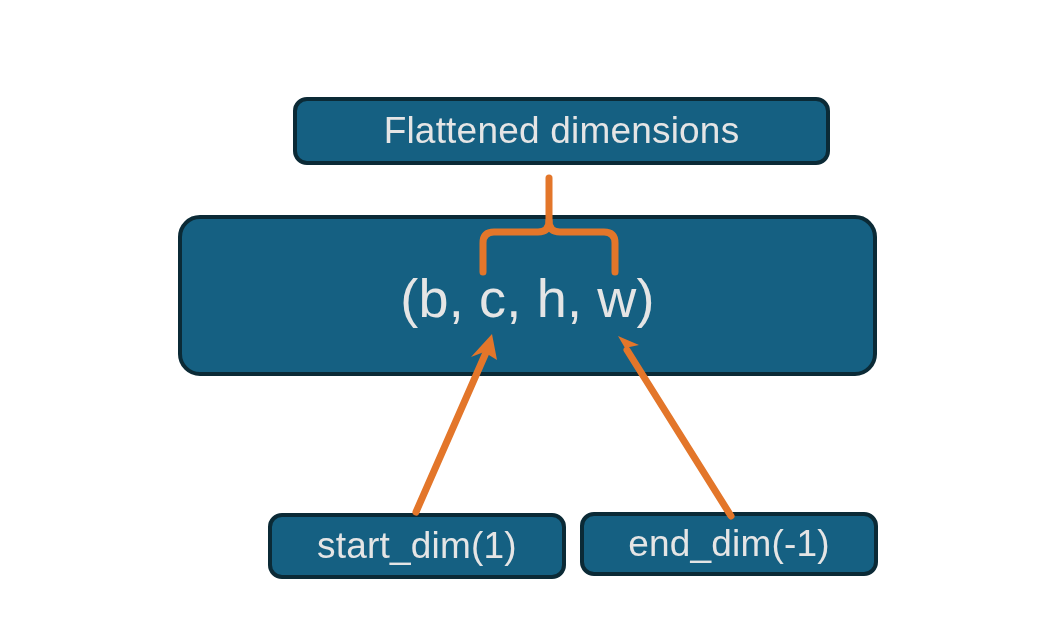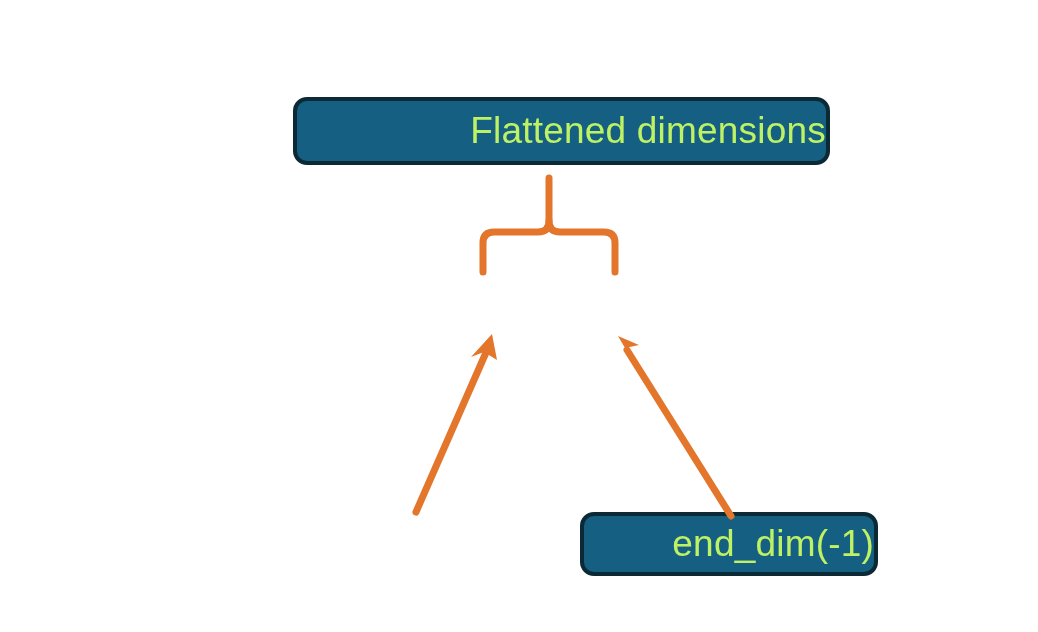--- a/index.html
+++ b/index.html
@@ -16,22 +16,22 @@
     font-family: "Liberation Sans", sans-serif;
   }
   .box {
     position: absolute;
     box-sizing: border-box;
     background: #156082;
     border: 4px solid #0b2a36;
     border-radius: 16px;
     display: flex;
     align-items: center;
-    justify-content: flex-end;
-    color: #bef264;
+    justify-content: center;
+    color: #e5e5e5;
     font-weight: 400;
     letter-spacing: 0.2px;
     white-space: nowrap;
   }
   #box-flattened {
     left: 293px;
     top: 97px;
     width: 537px;
     height: 68px;
     font-size: 37px;
@@ -77,21 +77,27 @@
 </style>
 </head>
 <body>
 
 <div id="canvas">
 
   <div class="box" id="box-flattened">
     <span>Flattened dimensions</span>
   </div>
 
+  <div class="box" id="box-dims">
+    <span class="dims-text">(b, c, h, w)</span>
+  </div>
 
+  <div class="box" id="box-start-dim">
+    <span>start_dim(1)</span>
+  </div>
 
   <div class="box" id="box-end-dim">
     <span>end_dim(-1)</span>
   </div>
 
   <svg id="overlay" viewBox="0 0 1038 632">
 
     <path d="M 483 272
              L 483 243
              Q 483 232 494 232

